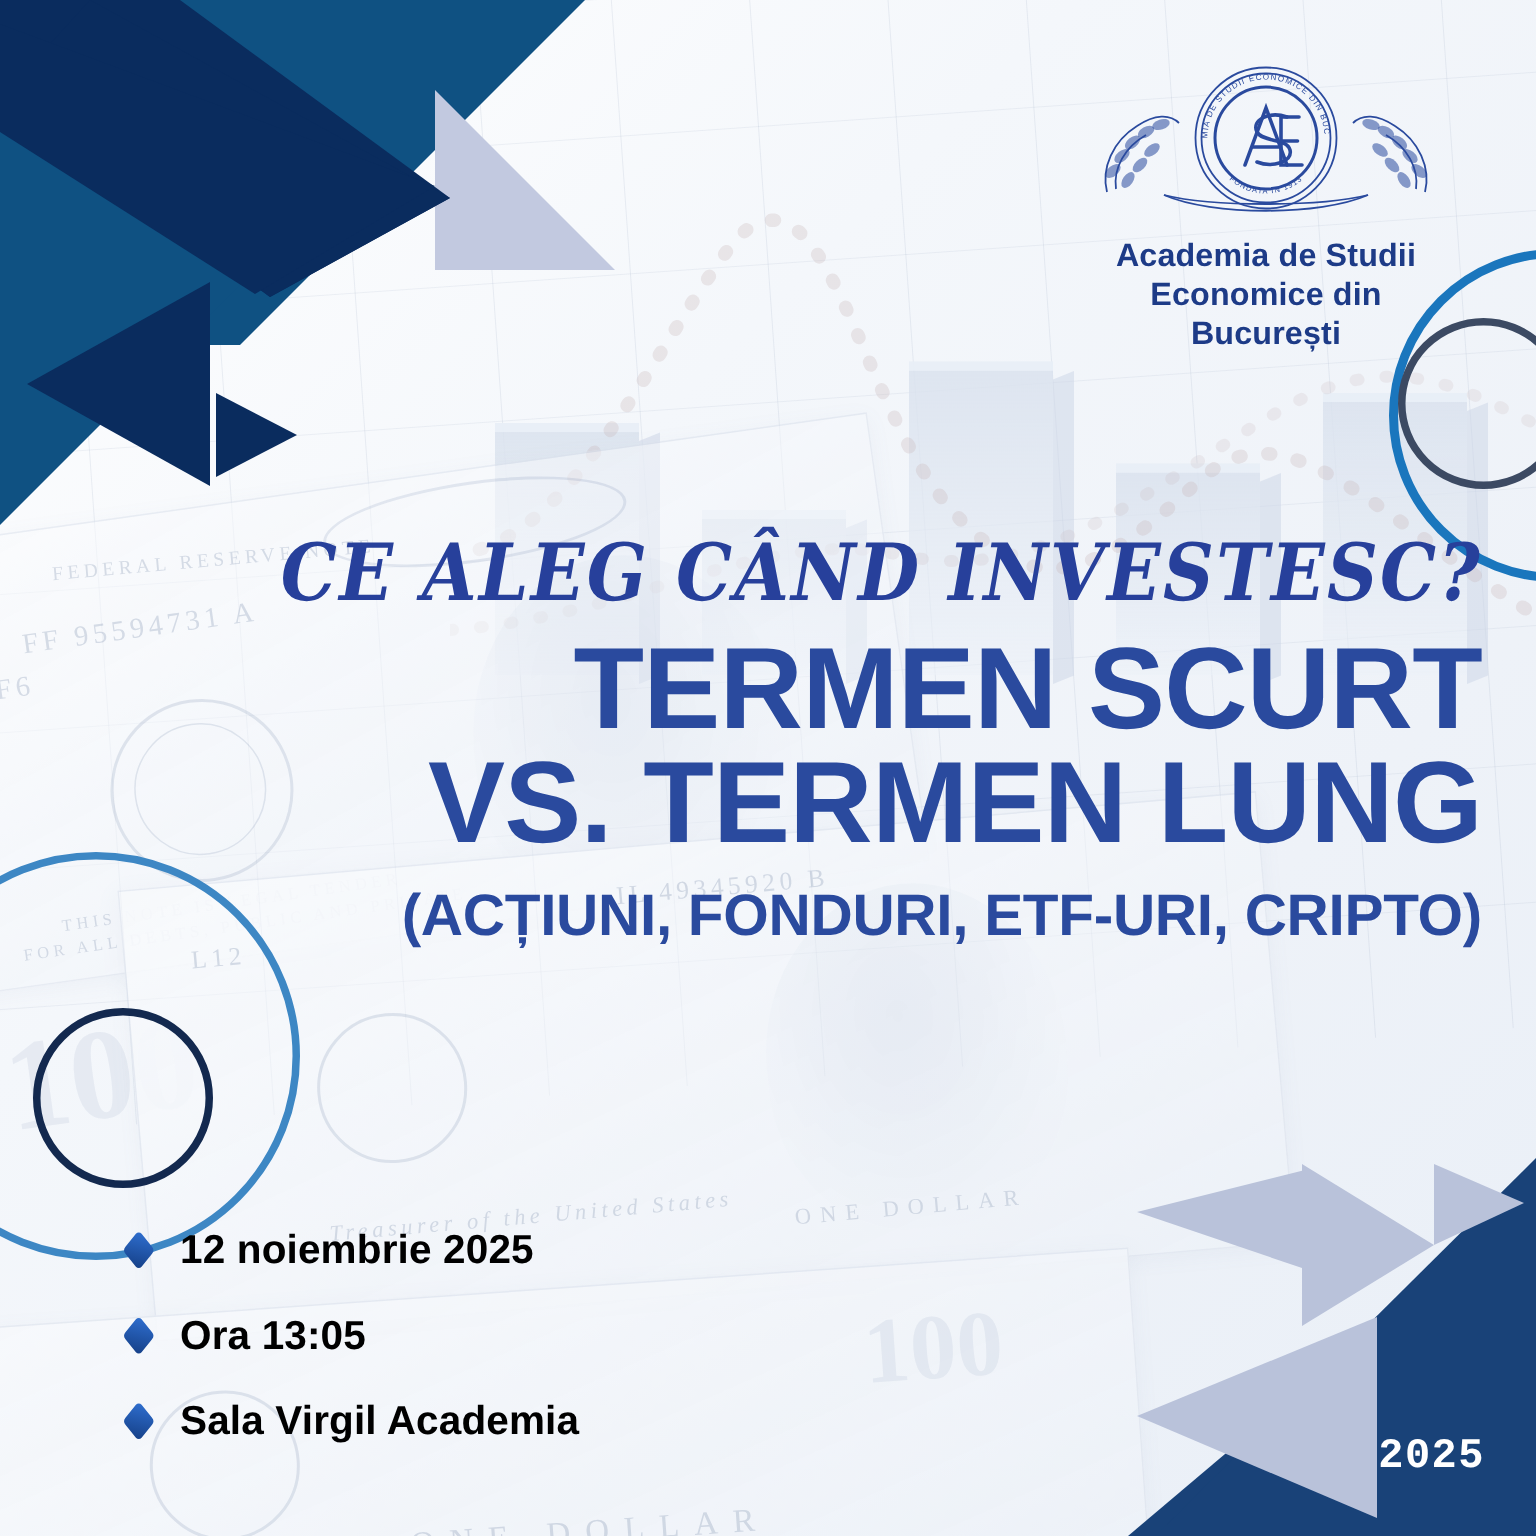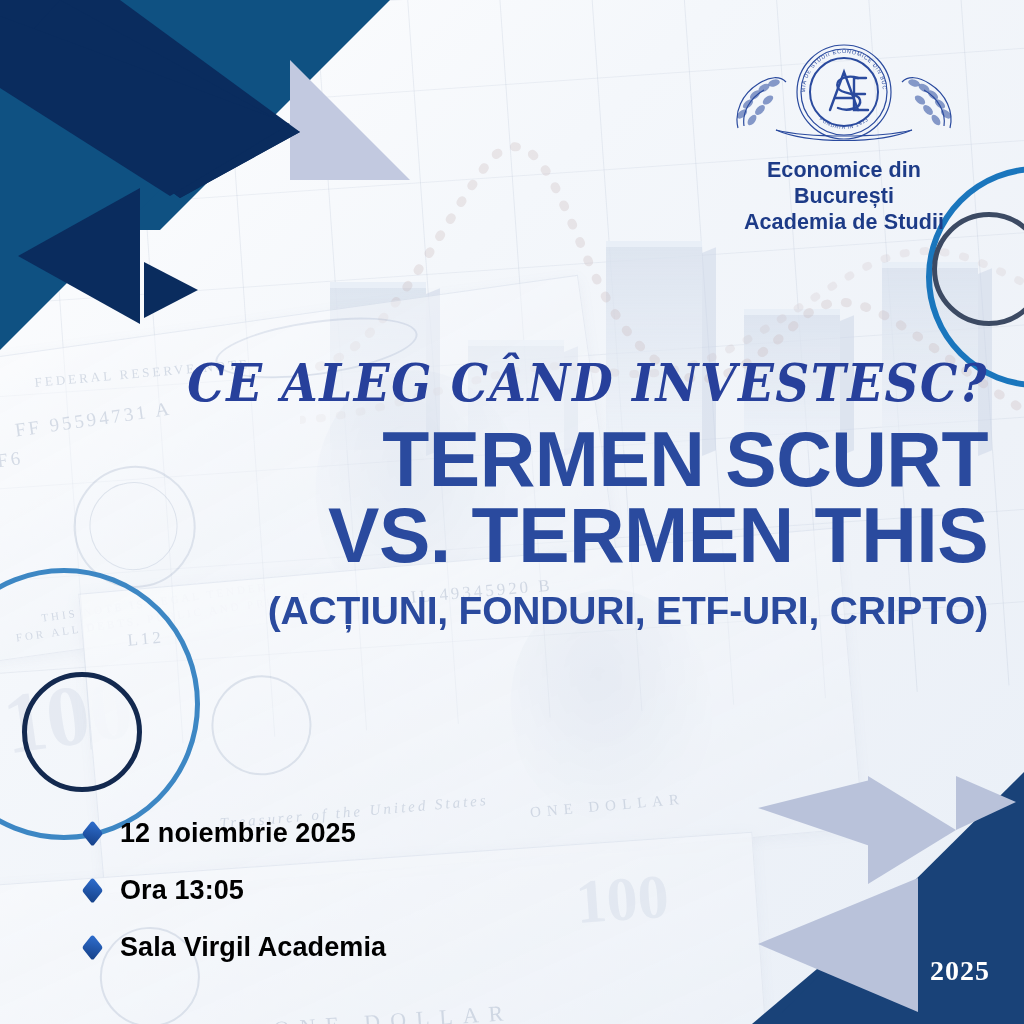--- a/index.html
+++ b/index.html
@@ -192,21 +192,21 @@
     color: #000000;
     letter-spacing: 0.1px;
   }
 
   
   .year {
     position: absolute;
     right: 34px;
     bottom: 37px;
     color: #ffffff;
-    font-family: Liberation Serif, serif;
+    font-family: Liberation Mono, monospace;
     font-weight: 700;
     font-size: 28px;
     letter-spacing: 1px;
   }
 </style>
 </head>
 <body>
 
 <div id="poster">
 
@@ -355,29 +355,29 @@
 
       <g fill="none" stroke="#2a4a9e" stroke-width="2.4" stroke-linecap="round">
         <path d="M112,68 L126,30 L140,68"></path>
         <path d="M117,56 L135,56"></path>
         <path d="M140,36 C128,32 116,38 120,46 C124,53 140,50 142,58 C144,66 130,70 120,66"></path>
         <path d="M148,36 L136,36 L136,68 L150,68"></path>
         <path d="M136,52 L147,52"></path>
       </g>
     </svg>
     <div class="logo-text">
+      <div>Academia de Studii</div>
       <div>Economice din București</div>
-      <div>Academia de Studii</div>
     </div>
   </div>
 
   <div class="headline">
     <div class="h-gothic">CE ALEG CÂND INVESTESC?</div>
     <div class="h-big">TERMEN SCURT</div>
-    <div class="h-big">VS. TERMEN THIS</div>
+    <div class="h-big">VS. TERMEN LUNG</div>
     <div class="h-sub">(ACȚIUNI, FONDURI, ETF-URI, CRIPTO)</div>
   </div>
 
   <div class="details">
     <div class="detail-row">
       <span class="diamond"></span>
       <span class="detail-text">12 noiembrie 2025</span>
     </div>
     <div class="detail-row">
       <span class="diamond"></span>

